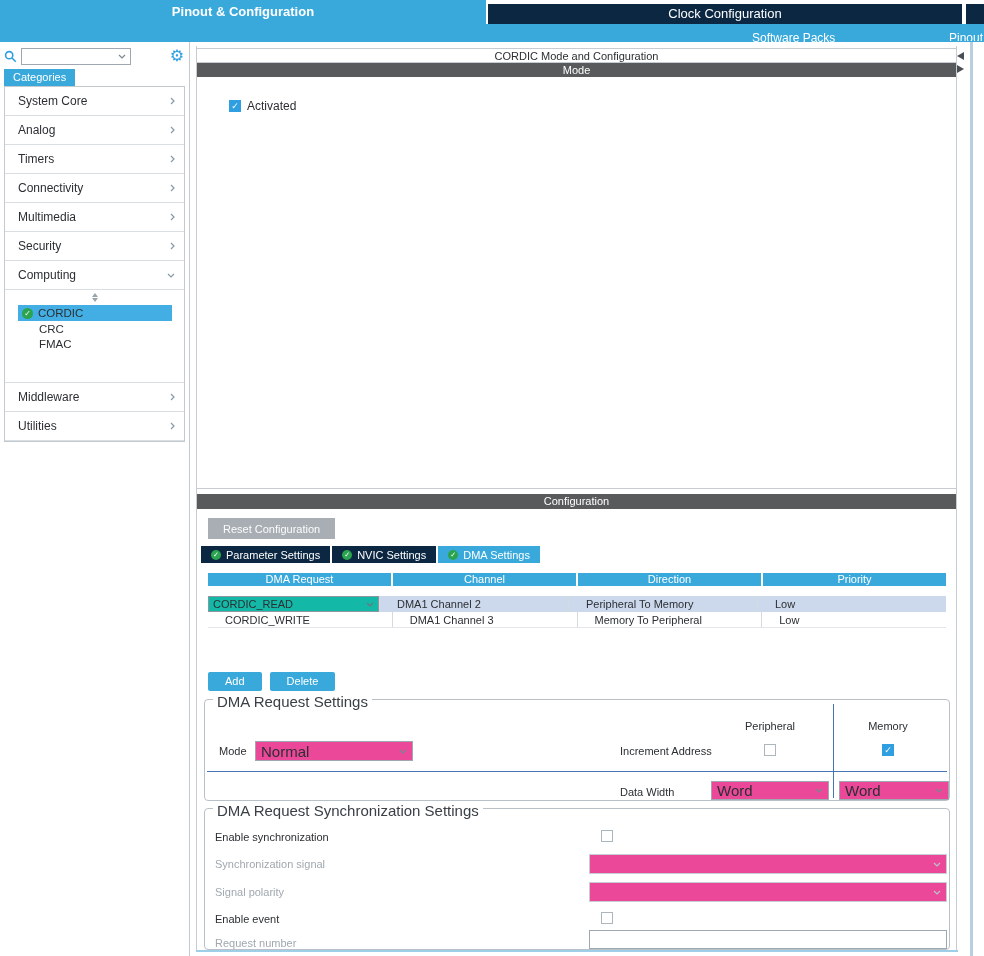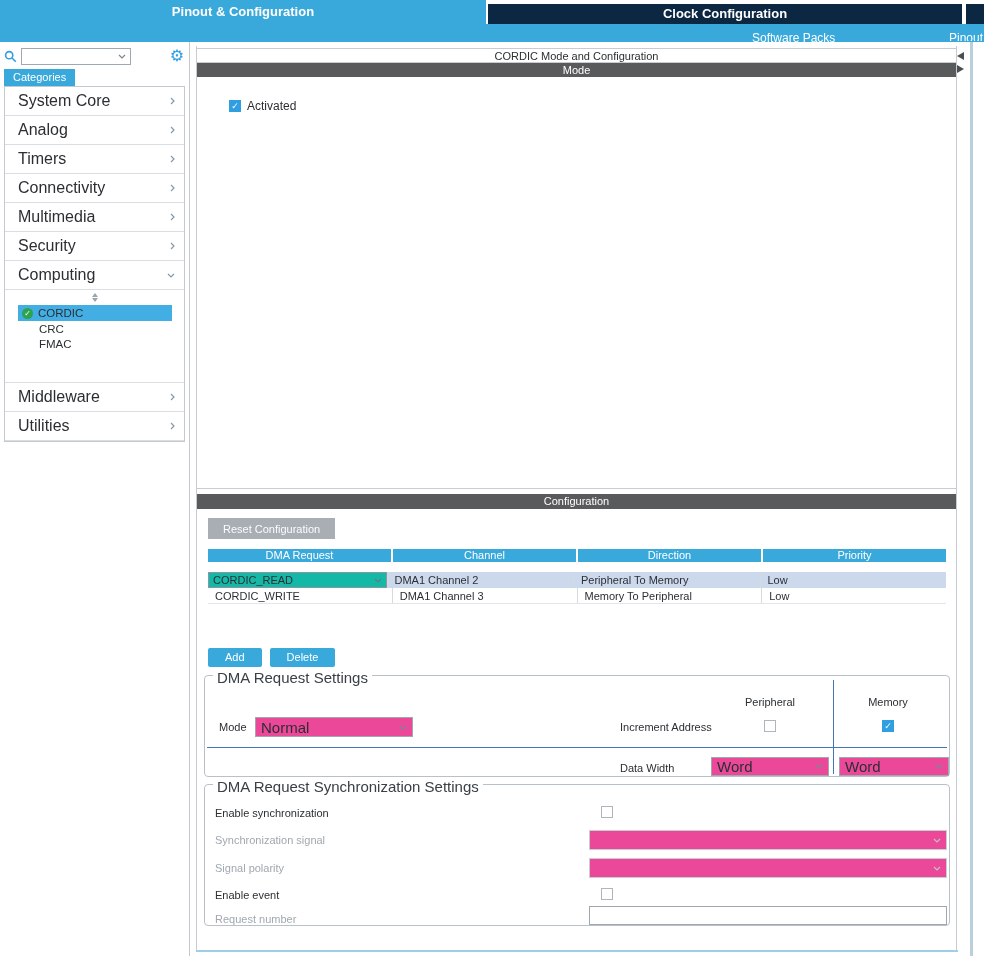--- a/index.html
+++ b/index.html
@@ -9,21 +9,21 @@
     font-family:"Liberation Sans","DejaVu Sans",sans-serif;
     font-size:12px; color:#2b2f33;
   }
   svg { display:block; }
 
   
   .tab-pinout { position:absolute; left:0; top:0; width:486px; height:24px;
     background:#39a9dc; color:#fff; font-weight:bold; font-size:13px;
     text-align:center; line-height:24px; }
   .tab-clock { position:absolute; left:488px; top:4px; width:474px; height:20px;
-    background:#0b2742; color:#fff; font-weight:bold; font-size:13px;
+    background:#0b2742; color:#fff; font-weight:normal; font-size:13px;
     text-align:center; line-height:20px; }
   .tab-stub { position:absolute; left:966px; top:4px; width:18px; height:20px; background:#0b2742; }
   .subbar { position:absolute; left:0; top:24px; width:984px; height:18px; background:#39a9dc; }
   .dd-group { position:absolute; top:2px; height:15px; display:flex; align-items:center; gap:5px;
     color:#fff; font-size:12px; white-space:nowrap;flex-direction:column; }
   .dd-softpacks { left:752px; }
   .dd-pinout { left:948px; width:36px; overflow:hidden; }
 
   
   .sidebar { position:absolute; left:0; top:42px; width:190px; height:914px;
@@ -36,21 +36,21 @@
     font-family:inherit; font-size:11px; }
   .combo-chev { margin:0 4px 0 auto; }
   .gear { margin-left:auto; color:#2f9fe2; font-size:16px; line-height:16px; cursor:pointer; }
   .side-tabs { position:absolute; top:27px; left:4px; display:flex; gap:2px;flex-direction:column; }
   .side-tab { font-size:11px; color:#fff; padding:2px 9px 3px 9px; cursor:pointer; }
   .side-tab.active { background:#39a9dc; }
   .side-tab.navy  { background:#0b2742; }
   .cat-panel { position:absolute; top:44px; left:4px; right:4px;
     border:1px solid #c2cad0; background:#fff; }
   .cat-item { height:29px; display:flex; align-items:center; justify-content:space-between;
-    padding:0 9px 0 13px; border-bottom:1px solid #d9dee2; font-size:16px; cursor:pointer; }
+    padding:0 9px 0 13px; border-bottom:1px solid #d9dee2; font-size:12px; cursor:pointer; }
   .submenu { height:93px; border-bottom:1px solid #d9dee2; padding-top:2px; }
   .spinner { width:10px; margin:1px auto 3px auto; display:flex; flex-direction:column;
     align-items:center; gap:1px; }
   .tri-up   { width:0; height:0; border-left:3px solid transparent; border-right:3px solid transparent; border-bottom:4px solid #9aa4ab; }
   .tri-down { width:0; height:0; border-left:3px solid transparent; border-right:3px solid transparent; border-top:4px solid #9aa4ab; }
   .subitem { font-size:11.5px; height:15px; line-height:15px; padding-left:34px; cursor:pointer; }
   .subitem.selected { margin:0 12px 1px 13px; padding:0 0 0 4px; height:16px; line-height:16px;
     background:#43aee3; display:flex; align-items:center; gap:5px; }
   .greencheck { width:11px; height:11px; min-width:11px; border-radius:50%; background:#2aa44e;
     color:#fff; font-size:8px; line-height:11px; text-align:center; display:inline-block; }
@@ -82,21 +82,21 @@
   .cfg-tab .greencheck { width:10px; height:10px; min-width:10px; font-size:7px; line-height:10px; }
 
   .dma-table { margin:10px 10px 0 11px; }
   .thead { display:flex; gap:2px; }
   .th { flex:1; background:#39a9dc; color:#fff; font-size:11px; height:13px; line-height:13px;
     text-align:center; }
   .tbody { margin-top:10px; }
   .tr { display:flex; height:16px; align-items:stretch; font-size:11px; }
   .tr.selected { background:#ccd9ed; }
   .tr.plain { border-bottom:1px solid #e2e6e9; }
-  .td { flex:1; padding-left:7px; line-height:16px; overflow:hidden; white-space:nowrap; }
+  .td { flex:1; padding-left:17px; line-height:16px; overflow:hidden; white-space:nowrap; }
   .td + .td { border-left:1px solid #d4dade; }
   .td.combo-cell { padding:0; }
   .row-combo { height:16px; width:100%; border:1px solid #8b96a0; background:#14b8a6;
     display:flex; align-items:center; justify-content:space-between; padding:0 4px; cursor:pointer; }
 
   .action-btns { margin:44px 0 0 11px; display:flex; gap:8px; }
   .blue-btn { background:#39a9dc; color:#fff; border:none; border-radius:2px;
     font-family:inherit; font-size:11px; padding:4px 17px; height:19px; line-height:11px; cursor:pointer; }
 
   .fieldset { position:relative; margin:8px 6px 0 7px; border:1px solid #b9c1c8;
@@ -246,20 +246,34 @@
       <span class="cb checked"></span>
       <span>Activated</span>
     </div>
   </div>
   <div class="config-gap"></div>
   <div class="bar config">Configuration</div>
 
   <div>
     <button class="reset-btn">Reset Configuration</button>
 
+    <div class="cfg-tabs">
+      <div class="cfg-tab">
+        <span class="greencheck"></span>
+        <span>Parameter Settings</span>
+      </div>
+      <div class="cfg-tab">
+        <span class="greencheck"></span>
+        <span>NVIC Settings</span>
+      </div>
+      <div class="cfg-tab active">
+        <span class="greencheck"></span>
+        <span>DMA Settings</span>
+      </div>
+    </div>
 
     <div class="dma-table">
       <div class="thead">
         <div class="th">DMA Request</div>
         <div class="th">Channel</div>
         <div class="th">Direction</div>
         <div class="th">Priority</div>
       </div>
       <div class="tbody">
         <div class="tr selected">

